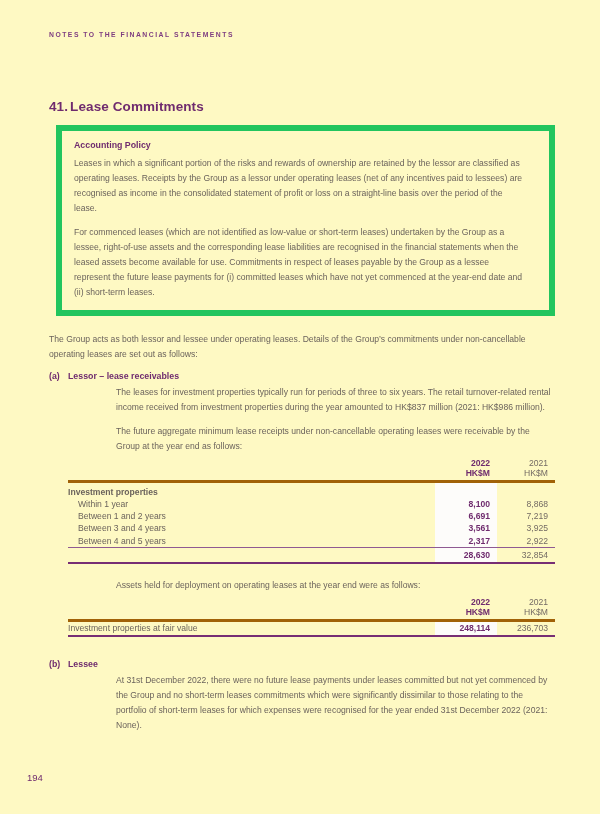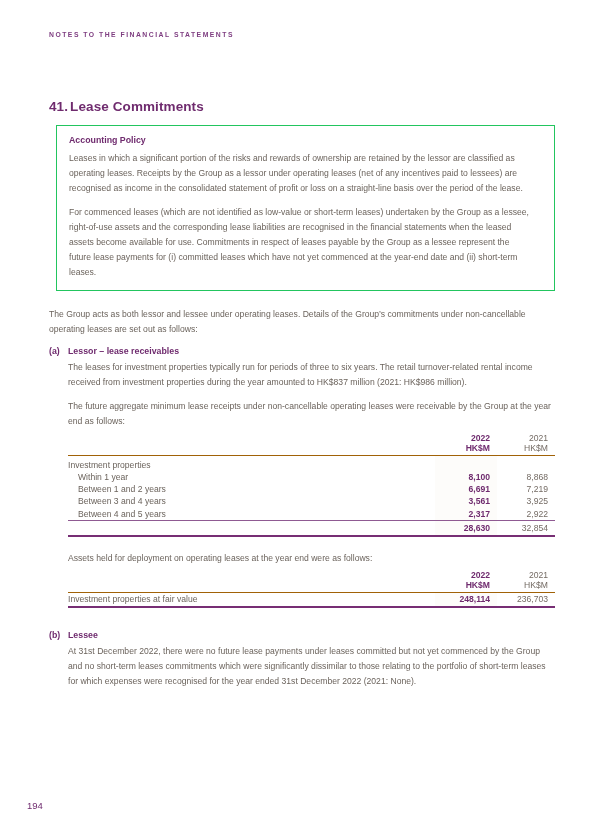--- a/index.html
+++ b/index.html
@@ -1,62 +1,62 @@
 <!DOCTYPE html>
 <html><head>
 <meta charset="utf-8">
 <style>
   html,body{margin:0;padding:0;background:#e9e5e0;}
   .page{
-    position:relative;width:600px;height:814px;background:#ffffff;
+    position:relative;width:600px;height:814px;background:#fef9c3;
     font-family:"Liberation Sans","DejaVu Sans",sans-serif;color:#6b635c;
     overflow:hidden;margin:0 auto;
   }
   .doc-header{
     position:absolute;left:49px;top:31px;
     font-size:6.8px;font-weight:700;letter-spacing:1.5px;color:#7e3d80;
   }
   .content{position:absolute;left:49px;top:99px;width:506px;}
   .sec-title{font-size:13.5px;font-weight:700;color:#6f2b6e;margin:0 0 11px 0;letter-spacing:.1px;}
   .sec-title .sec-num{margin-right:2px;}
   .policy-box{
-    border:1px solid #22c55e;margin:0 0 16px 7px;padding:9px 24px 1px 12px;
+    border:6px solid #22c55e;margin:0 0 16px 7px;padding:9px 24px 1px 12px;
   }
   .policy-title{font-size:8.8px;font-weight:700;color:#6f2b6e;margin:0 0 6px 0;}
   p.body{font-size:8.6px;line-height:15px;margin:0 0 9px 0;color:#6b635c;}
   .intro{margin-bottom:13px;}
   .sub-head{display:flex;margin:0 0 4px 0;}
   .sub-label{width:19px;flex:0 0 19px;font-size:8.8px;font-weight:700;color:#6f2b6e;}
   .sub-title{font-size:8.8px;font-weight:700;color:#6f2b6e;}
   .sub-body{margin-left:19px;}
-  .sub-body p.body{margin-bottom:9px;}
+  .sub-body p.body{margin-bottom:9px;margin-left:48px;}
   .fin-table{border-collapse:collapse;width:100%;margin-top:5px;}
   .fin-table col.c-y22{width:62px;}
   .fin-table col.c-y21{width:58px;}
   .fin-table th,.fin-table td{padding:0;font-size:8.6px;}
-  .fin-table thead th{vertical-align:bottom;padding-bottom:1px;border-bottom:1px solid #a16207;line-height:9.8px;}
+  .fin-table thead th{vertical-align:bottom;padding-bottom:1px;border-bottom:3px solid #a16207;line-height:9.8px;}
   .fin-table thead th.num,.fin-table td.num{text-align:right;padding-right:7px;}
   .fin-table thead th.h22{color:#6f2b6e;font-weight:700;}
   .fin-table thead th.h21{color:#746b64;font-weight:400;}
   .fin-table tbody td{height:12.3px;line-height:12.3px;}
   .fin-table td.lbl{color:#6b635c;text-align:left;}
   .fin-table td.ind{padding-left:10px;}
   .fin-table td.v22{background:#fdfcfa;color:#6f2b6e;font-weight:700;}
   .fin-table td.v21{color:#746b64;}
-  .fin-table tr.first-row td{padding-top:3px;}
+  .fin-table tr.first-row td{padding-top:3px;font-weight:bold;}
   .fin-table tr.total-row td{
     border-top:1px solid #8f5a92;border-bottom:2px solid #772e74;
     height:14px;line-height:14px;text-align:right;
   }
   .fin-table.single tbody td{
     border-bottom:2px solid #772e74;height:13px;line-height:13px;
   }
   .tbl-gap{height:14px;}
   .tbl-gap2{height:22px;}
-  .page-num{position:absolute;left:27px;top:800px;font-size:9.5px;color:#6f2b6e;}
+  .page-num{position:absolute;left:27px;top:772px;font-size:9.5px;color:#6f2b6e;}
 </style>
 </head>
 <body>
 
 <div class="page">
 
   <div class="doc-header">NOTES TO THE FINANCIAL STATEMENTS</div>
 
   <div class="content">
 

